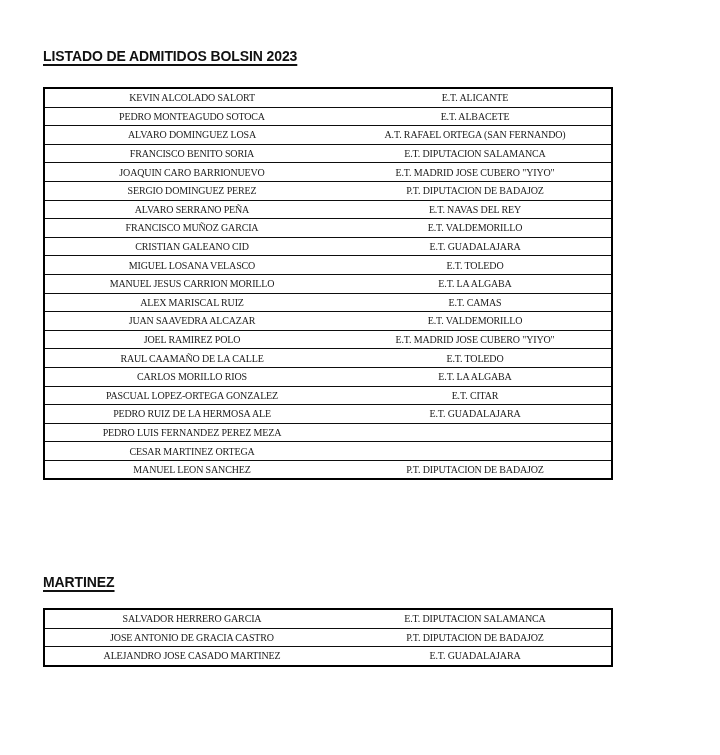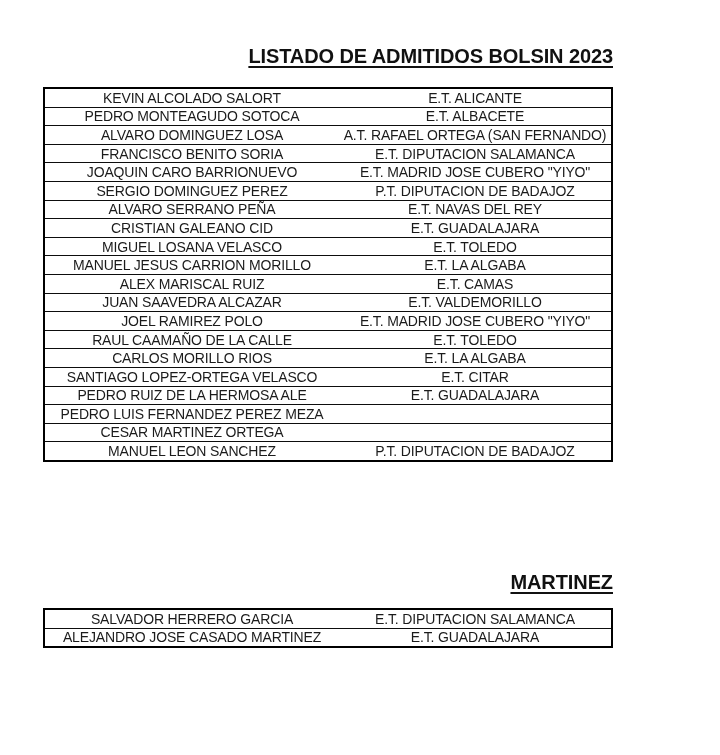--- a/index.html
+++ b/index.html
@@ -9,22 +9,22 @@
     height: 755px;
     background: #ffffff;
     font-family: "Liberation Sans", sans-serif;
     color: #1b1b1b;
     overflow: hidden;
   }
   .doc-heading {
     position: absolute;
     left: 43px;
     width: 570px;
-    text-align: right;
-    font-size: 20px;
+    text-align: left;
+    font-size: 14px;
     font-weight: bold;
     letter-spacing: -0.1px;
     text-decoration: underline;
     text-underline-offset: 3px;
     text-decoration-thickness: 1.5px;
     color: #111111;
     line-height: 18px;
   }
   .title-pos    { top: 47px; }
   .reserves-pos { top: 573px; }
@@ -36,28 +36,29 @@
     border-collapse: collapse;
     table-layout: fixed;
     border: 2px solid #000000;
   }
   .admitted-pos { top: 87px; }
   .reserves-table-pos { top: 608px; }
 
   table.doc-table td {
     height: 17.6px;
     padding: 0 4px;
-    font-size: 14px;
+    font-size: 10px;
     letter-spacing: -0.15px;
     text-align: center;
     vertical-align: middle;
     white-space: nowrap;
     overflow: hidden;
     color: #1b1b1b;
     border-top: 1.6px solid #0d0d0d;
+    font-family: Liberation Serif, serif;
   }
   table.doc-table tr:first-child td { border-top: none; }
   td.name-col { width: 52%; }
   td.inst-col { width: 48%; }
 </style>
 </head>
 <body>
 
 <div class="page">
 
@@ -96,20 +97,24 @@
         <tr>
           <td class="name-col">SERGIO DOMINGUEZ PEREZ</td>
           <td class="inst-col">P.T. DIPUTACION DE BADAJOZ</td>
         </tr>
 
         <tr>
           <td class="name-col">ALVARO SERRANO PEÑA</td>
           <td class="inst-col">E.T. NAVAS DEL REY</td>
         </tr>
 
+        <tr>
+          <td class="name-col">FRANCISCO MUÑOZ GARCIA</td>
+          <td class="inst-col">E.T. VALDEMORILLO</td>
+        </tr>
 
         <tr>
           <td class="name-col">CRISTIAN GALEANO CID</td>
           <td class="inst-col">E.T. GUADALAJARA</td>
         </tr>
 
 
         <tr>
           <td class="name-col">MIGUEL LOSANA VELASCO</td>
           <td class="inst-col">E.T. TOLEDO</td>
@@ -139,21 +144,21 @@
           <td class="name-col">RAUL CAAMAÑO DE LA CALLE</td>
           <td class="inst-col">E.T. TOLEDO</td>
         </tr>
 
         <tr>
           <td class="name-col">CARLOS MORILLO RIOS</td>
           <td class="inst-col">E.T. LA ALGABA</td>
         </tr>
 
         <tr>
-          <td class="name-col">SANTIAGO LOPEZ-ORTEGA VELASCO</td>
+          <td class="name-col">PASCUAL LOPEZ-ORTEGA GONZALEZ</td>
           <td class="inst-col">E.T. CITAR</td>
         </tr>
 
         <tr>
           <td class="name-col">PEDRO RUIZ DE LA HERMOSA ALE</td>
           <td class="inst-col">E.T. GUADALAJARA</td>
         </tr>
 
         <tr>
           <td class="name-col">PEDRO LUIS FERNANDEZ PEREZ MEZA</td>
@@ -176,20 +181,24 @@
 
   <table class="doc-table reserves-table-pos">
     <tbody>
 
 
         <tr>
           <td class="name-col">SALVADOR HERRERO GARCIA</td>
           <td class="inst-col">E.T. DIPUTACION SALAMANCA</td>
         </tr>
 
+        <tr>
+          <td class="name-col">JOSE ANTONIO DE GRACIA CASTRO</td>
+          <td class="inst-col">P.T. DIPUTACION DE BADAJOZ</td>
+        </tr>
 
         <tr>
           <td class="name-col">ALEJANDRO JOSE CASADO MARTINEZ</td>
           <td class="inst-col">E.T. GUADALAJARA</td>
         </tr>
       </tbody>
   </table>
 
 </div>
 

